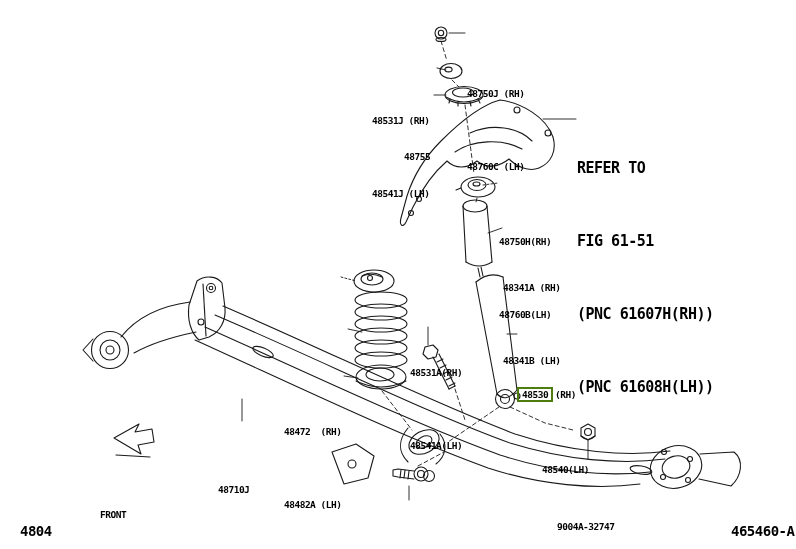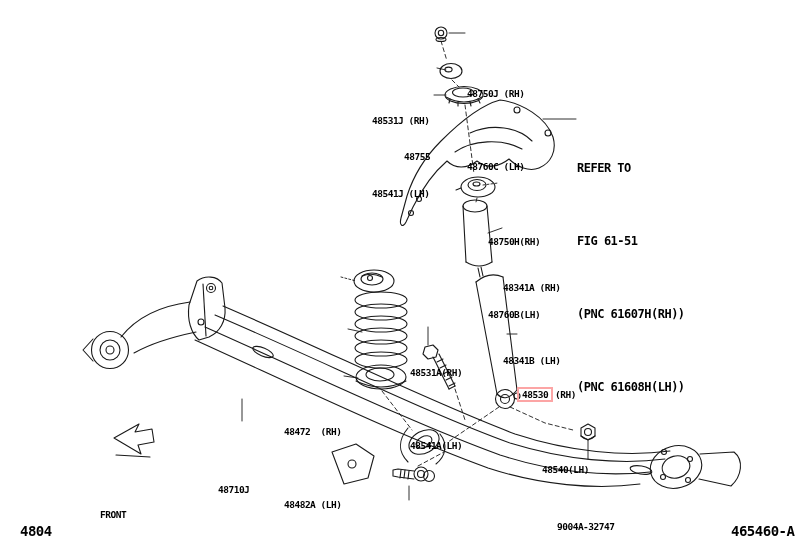--- a/index.html
+++ b/index.html
@@ -6,24 +6,24 @@
   .stage{
     position:relative;width:796px;height:549px;background:#ffffff;overflow:hidden;
     font-family:"DejaVu Sans Mono","Liberation Mono",monospace;color:#000;
   }
   svg.drawing{position:absolute;left:0;top:0;z-index:1;}
   .plabel{
     position:absolute;z-index:2;font-weight:bold;font-size:9.5px;line-height:11px;
     letter-spacing:-0.5px;white-space:pre;color:#000;
   }
   .plabel div{white-space:pre;margin-top:40px;}
-  .note-label{font-size:12px;}
+  .note-label{font-size:15px;}
   .hl-line1{display:flex;align-items:center;gap:2px;height:16px;}
   .hl-box{
-    display:inline-block;border:2px solid #fca5a5;padding:0 3px;line-height:11px;
+    display:inline-block;border:2px solid #4d7c0f;padding:0 3px;line-height:11px;
   }
   .hl-line2{padding-left:25px;}
   .footer-code{
     position:absolute;z-index:2;font-size:14px;letter-spacing:-0.5px;font-weight:bold;
   }
 </style>
 </head>
 <body>
 
 <div class="stage">
@@ -223,21 +223,21 @@
     <div>48755</div>
   </div>
 
   <div class="plabel note-label" style="left:577px;top:101px;">
     <div>REFER TO</div>
     <div>FIG 61-51</div>
     <div>(PNC 61607H(RH))</div>
     <div>(PNC 61608H(LH))</div>
   </div>
 
-  <div class="plabel" style="left:488px;top:174px;">
+  <div class="plabel" style="left:499px;top:174px;">
     <div>48750H(RH)</div>
     <div>48760B(LH)</div>
   </div>
 
   <div class="plabel" style="left:503px;top:220px;text-align:center;">
     <div>48341A (RH)</div>
     <div>48341B (LH)</div>
   </div>
 
 

